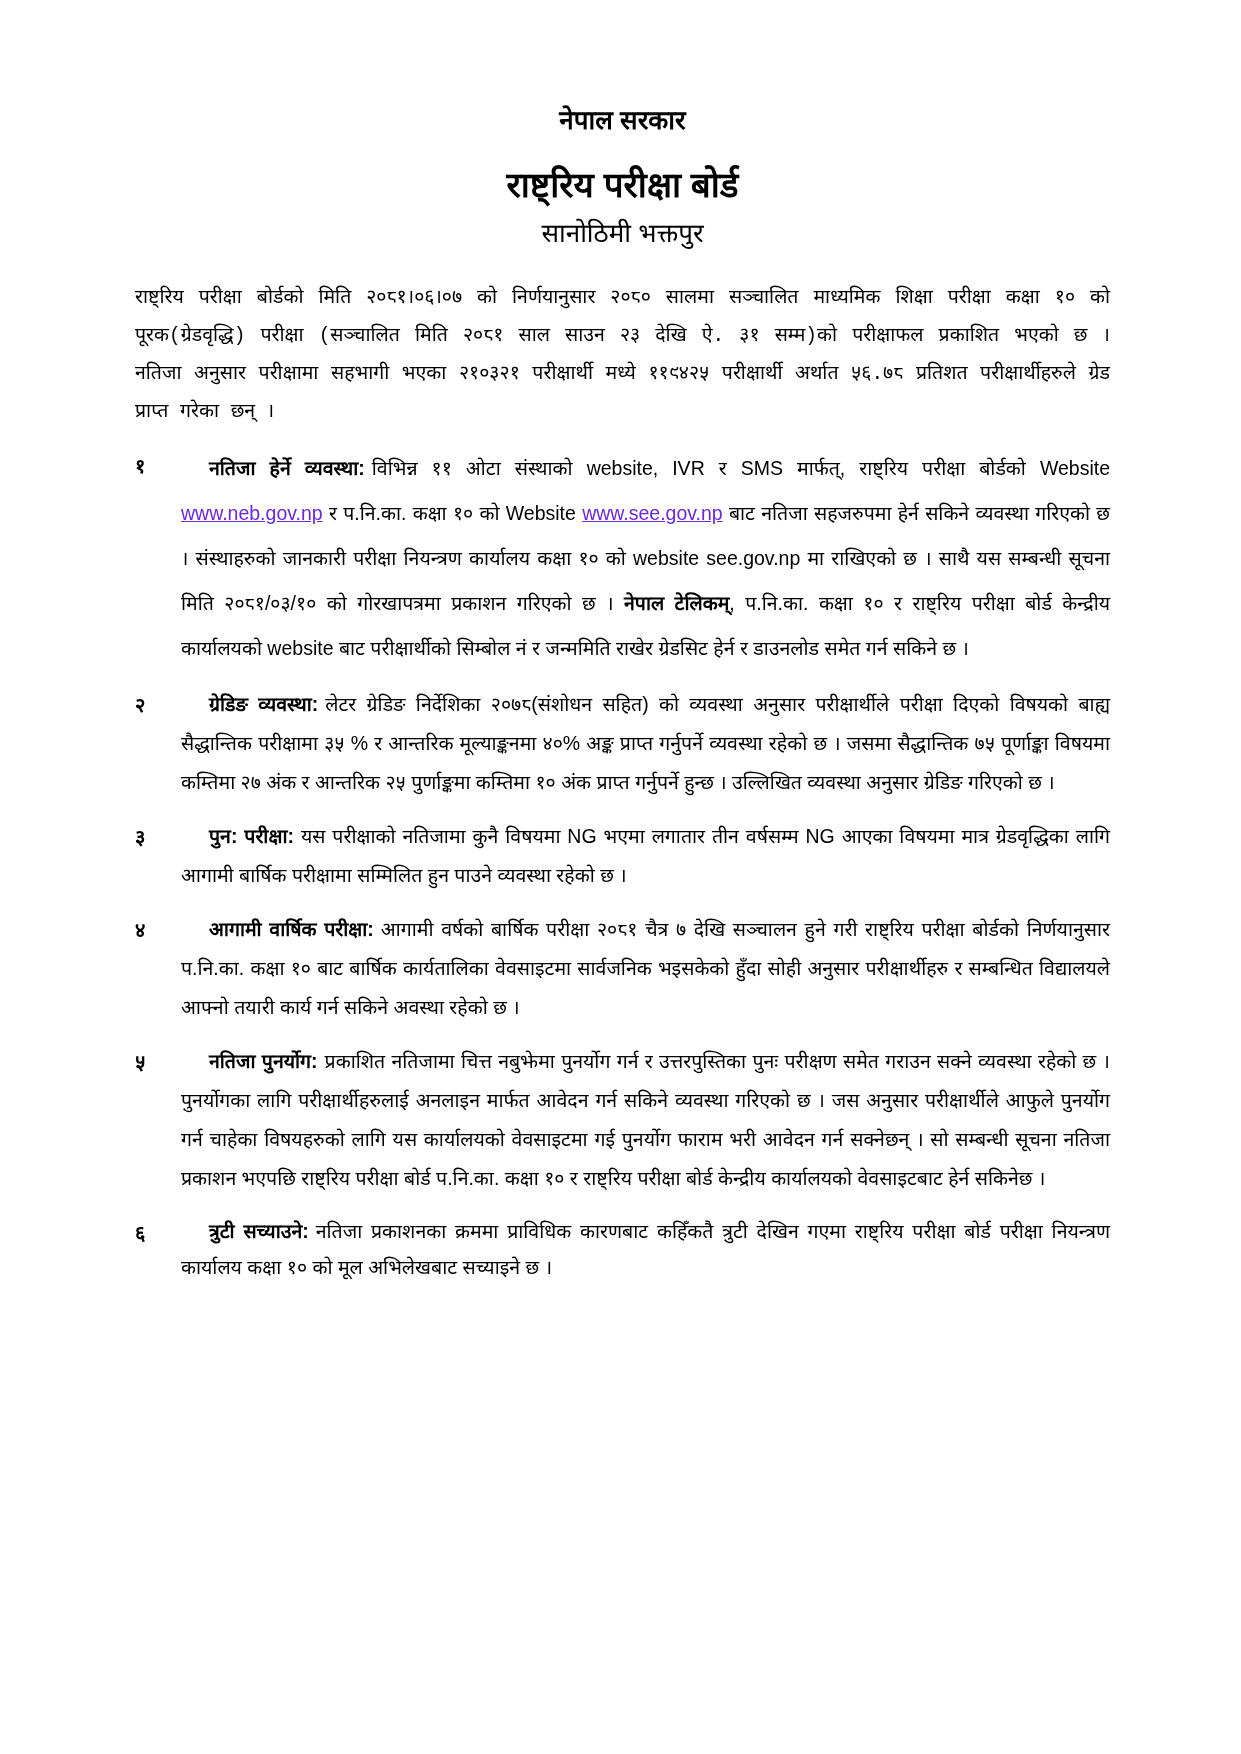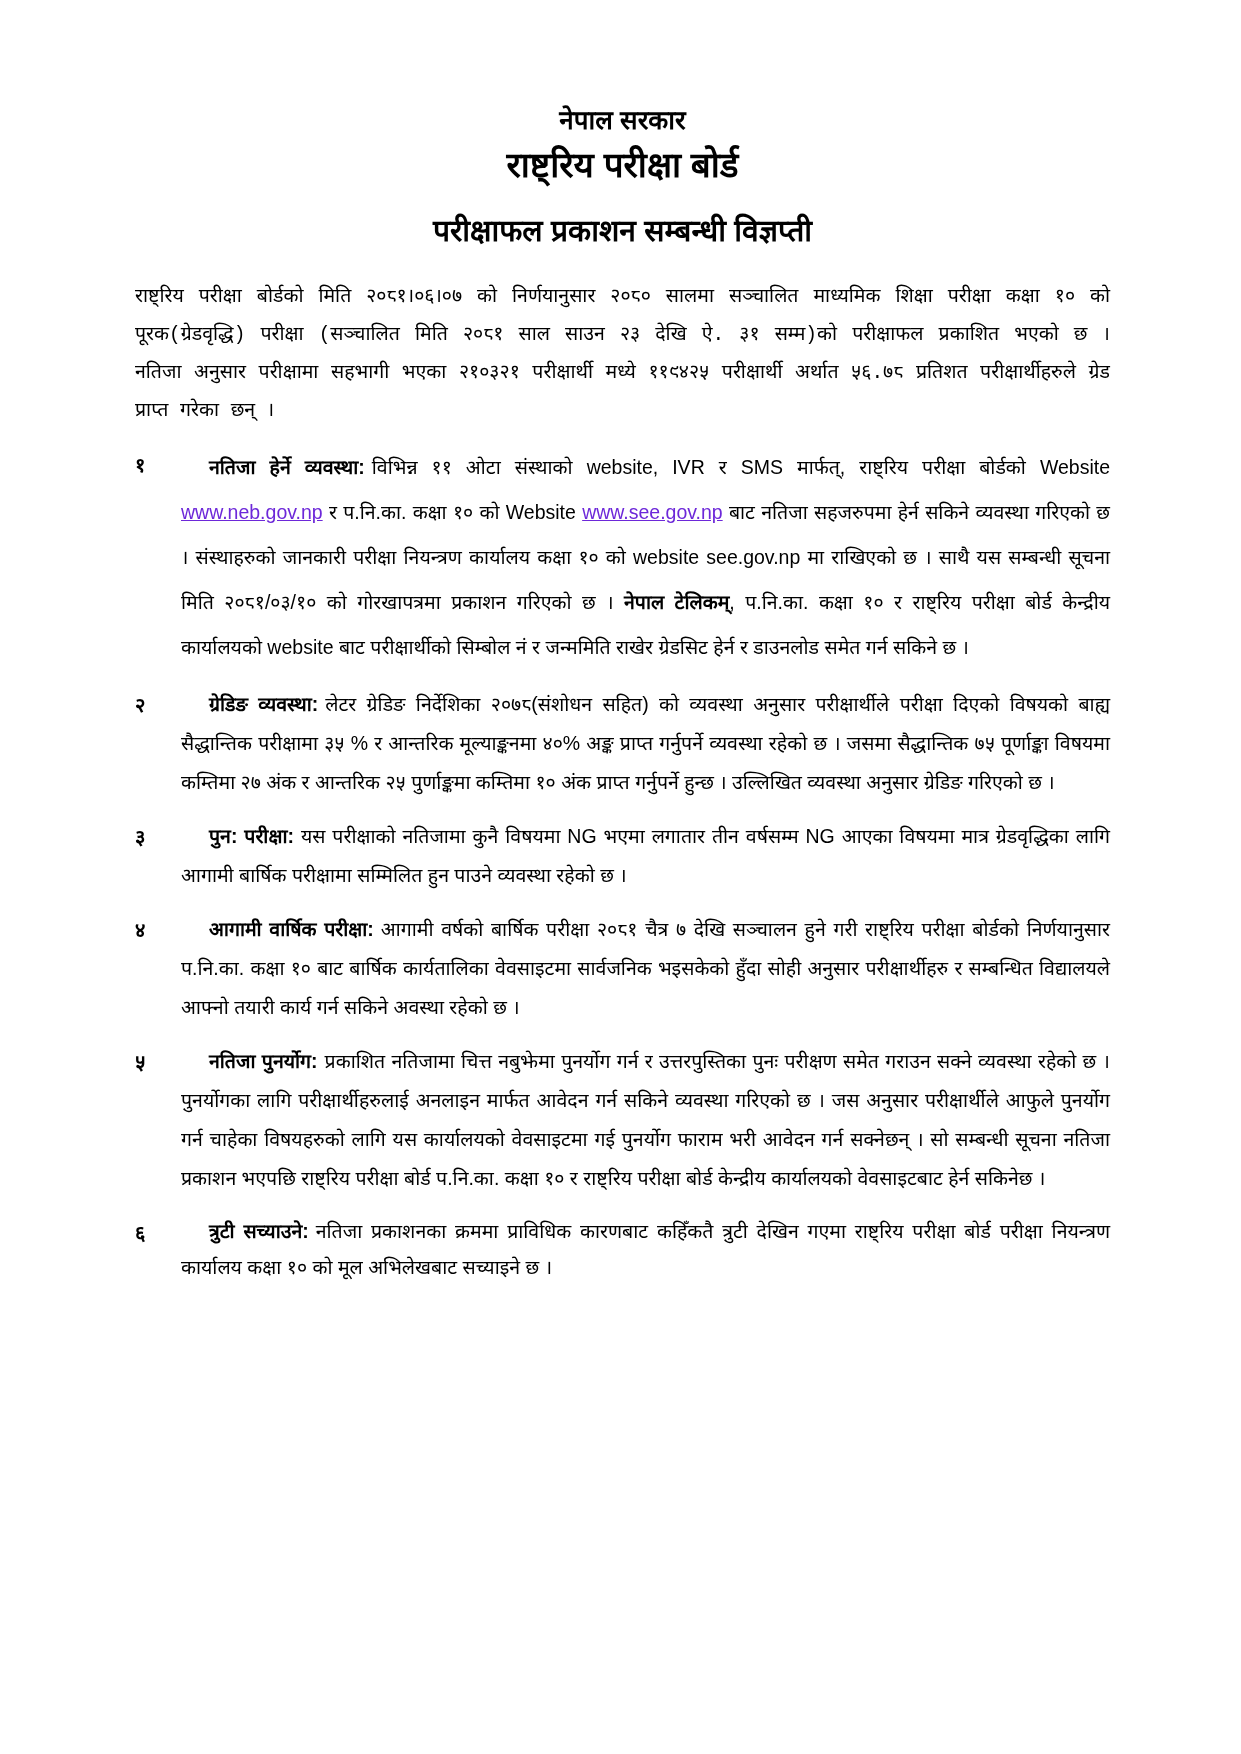--- a/index.html
+++ b/index.html
@@ -10,21 +10,21 @@
     height: 1548px;
     margin: 0 auto;
     background: #ffffff;
     color: #000000;
     font-family: "Liberation Sans", "DejaVu Sans", sans-serif;
     padding: 104px 131px 40px 135px;
     overflow: hidden;
   }
   .center { text-align: center; }
   .gov-line   { font-size: 26px; font-weight: 600; line-height: 1.3; }
-  .board-line { font-size: 35px; font-weight: 700; line-height: 1.3; margin-top: 4px; }
+  .board-line { font-size: 35px; font-weight: 700; line-height: 1.3; margin-top: 24px; }
   .addr-line  { font-size: 26px; font-weight: 500; line-height: 1.3; margin-top: 10px; }
   .notice-line{ font-size: 30px; font-weight: 700; line-height: 1.3; margin-top: 24px; }
   .intro {
     margin-top: 28px;
     font-size: 19.5px;
     line-height: 1.95;
     text-align: justify;
     font-family: Liberation Mono, monospace;
   }
   .item { display: flex; margin-top: 15px; }
@@ -50,21 +50,21 @@
     cursor: pointer;
   }
 </style>
 </head>
 <body>
 
 <div class="page">
 
   <div class="center gov-line">नेपाल सरकार</div>
   <div class="center board-line">राष्ट्रिय परीक्षा बोर्ड</div>
-  <div class="center notice-line">परीक्षाफल प्रकाशन सम्बन्धी विज्ञप्ती</div>
+  <div class="center addr-line">सानोठिमी भक्तपुर</div>
 
   <div class="intro">राष्ट्रिय परीक्षा बोर्डको मिति २०८१।०६।०७ को निर्णयानुसार २०८० सालमा सञ्चालित माध्यमिक शिक्षा परीक्षा कक्षा १० को पूरक(ग्रेडवृद्धि) परीक्षा (सञ्चालित मिति २०८१ साल साउन २३ देखि ऐ. ३१ सम्म)को परीक्षाफल प्रकाशित भएको छ । नतिजा अनुसार परीक्षामा सहभागी भएका २१०३२१ परीक्षार्थी मध्ये ११९४२५ परीक्षार्थी अर्थात ५६.७८ प्रतिशत परीक्षार्थीहरुले ग्रेड प्राप्त गरेका छन् ।</div>
 
   <div class="item">
     <div class="item-num">१</div>
     <div class="item-body spread">
       <span class="lbl">नतिजा हेर्ने व्यवस्था:</span><span>विभिन्न ११ ओटा संस्थाको website, IVR र SMS मार्फत्, राष्ट्रिय परीक्षा बोर्डको Website </span><a class="url-link">www.neb.gov.np</a><span> र प.नि.का. कक्षा १० को Website </span><a class="url-link">www.see.gov.np</a><span> बाट नतिजा सहजरुपमा हेर्न सकिने व्यवस्था गरिएको छ । संस्थाहरुको जानकारी परीक्षा नियन्त्रण कार्यालय कक्षा १० को website see.gov.np मा राखिएको छ । साथै यस सम्बन्धी सूचना मिति २०८१/०३/१० को गोरखापत्रमा प्रकाशन गरिएको छ । </span><span class="b">नेपाल टेलिकम्</span><span>, प.नि.का. कक्षा १० र राष्ट्रिय परीक्षा बोर्ड केन्द्रीय कार्यालयको website बाट परीक्षार्थीको सिम्बोल नं र जन्ममिति राखेर ग्रेडसिट हेर्न र डाउनलोड समेत गर्न सकिने छ ।</span>
     </div>
   </div>
 

